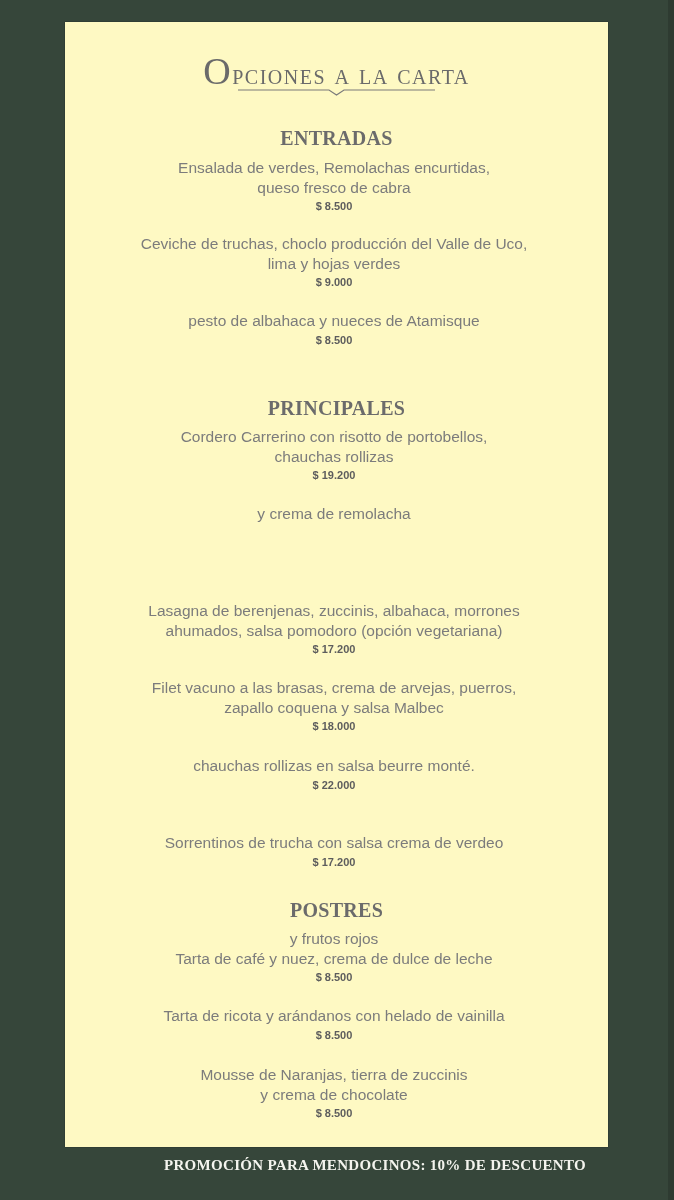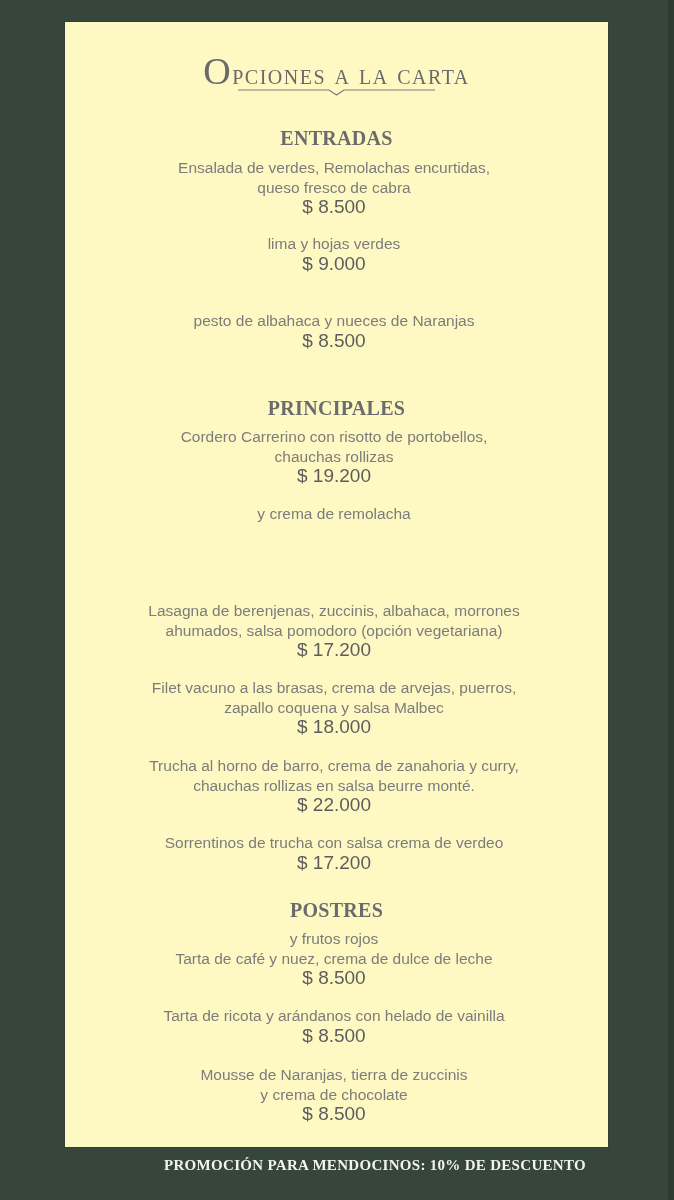--- a/index.html
+++ b/index.html
@@ -72,22 +72,22 @@
       text-align: center;
       color: #7c7c7c;
       font-size: 15.5px;
       line-height: 19.5px;
       margin-left: 39px;
     }
     .item .line { display: block; white-space: nowrap; }
     .item .price {
       display: block;
       color: #5d5d5d;
-      font-weight: normal;
-      font-size: 19px;
+      font-weight: bold;
+      font-size: 11px;
       line-height: 19.5px;
     }
     .footer {
       position: absolute;
       left: 0;
       top: 1154px;
       width: 674px;
       text-align: center;
       color: #f4f4ee;
       font-family: "Liberation Serif", "DejaVu Serif", serif;
@@ -113,26 +113,27 @@
 
   <div class="section-title" style="top:92px">ENTRADAS</div>
 
   <div class="item" style="top:136px">
     <span class="line">Ensalada de verdes, Remolachas encurtidas,</span>
     <span class="line">queso fresco de cabra</span>
     <span class="price">$ 8.500</span>
   </div>
 
   <div class="item" style="top:212px">
+    <span class="line">Ceviche de truchas, choclo producción del Valle de Uco,</span>
     <span class="line">lima y hojas verdes</span>
     <span class="price">$ 9.000</span>
   </div>
 
   <div class="item" style="top:289px">
-    <span class="line">pesto de albahaca y nueces de Naranjas</span>
+    <span class="line">pesto de albahaca y nueces de Atamisque</span>
     <span class="price">$ 8.500</span>
   </div>
 
   <div class="section-title" style="top:362px">PRINCIPALES</div>
 
   <div class="item" style="top:405px">
     <span class="line">Cordero Carrerino con risotto de portobellos,</span>
     <span class="line">chauchas rollizas</span>
     <span class="price">$ 19.200</span>
   </div>
@@ -147,21 +148,20 @@
     <span class="price">$ 17.200</span>
   </div>
 
   <div class="item" style="top:656px">
     <span class="line">Filet vacuno a las brasas, crema de arvejas, puerros,</span>
     <span class="line">zapallo coquena y salsa Malbec</span>
     <span class="price">$ 18.000</span>
   </div>
 
   <div class="item" style="top:734px">
-    <span class="line">Trucha al horno de barro, crema de zanahoria y curry,</span>
     <span class="line">chauchas rollizas en salsa beurre monté.</span>
     <span class="price">$ 22.000</span>
   </div>
 
   <div class="item" style="top:811px">
     <span class="line">Sorrentinos de trucha con salsa crema de verdeo</span>
     <span class="price">$ 17.200</span>
   </div>
 
   <div class="section-title" style="top:864px">POSTRES</div>

